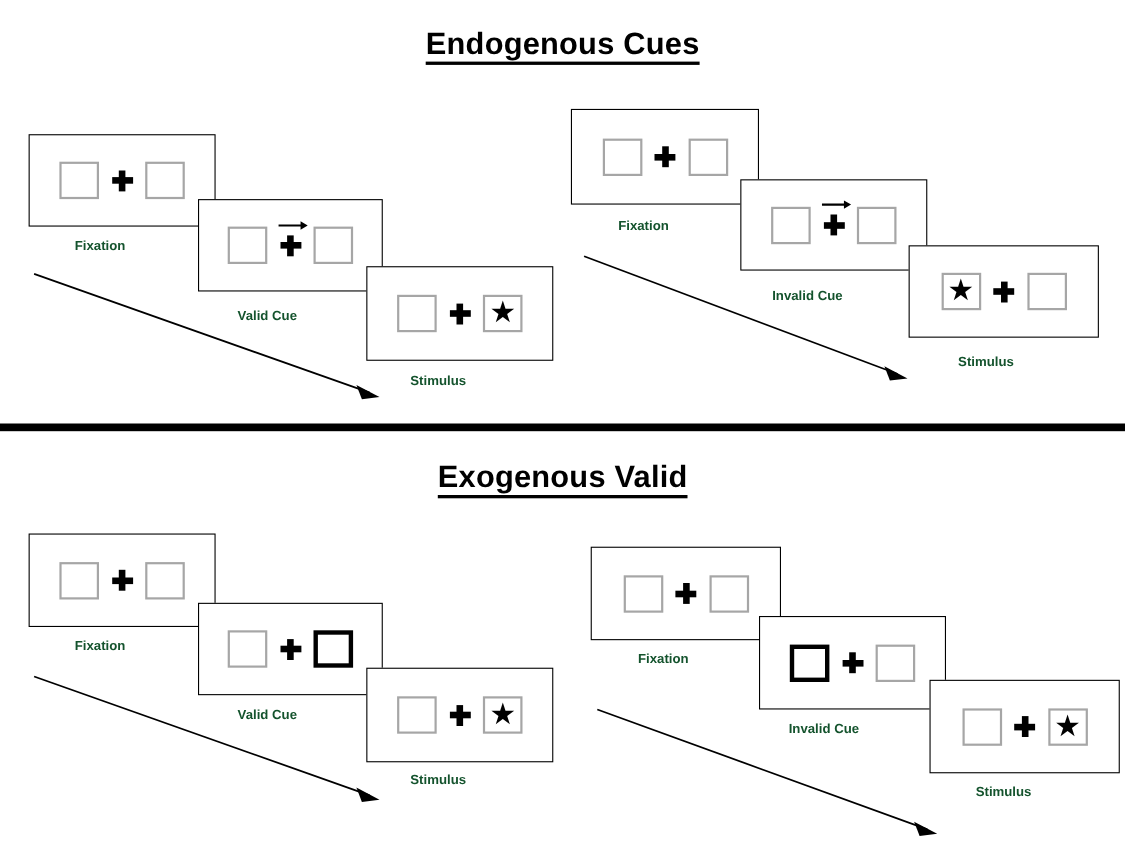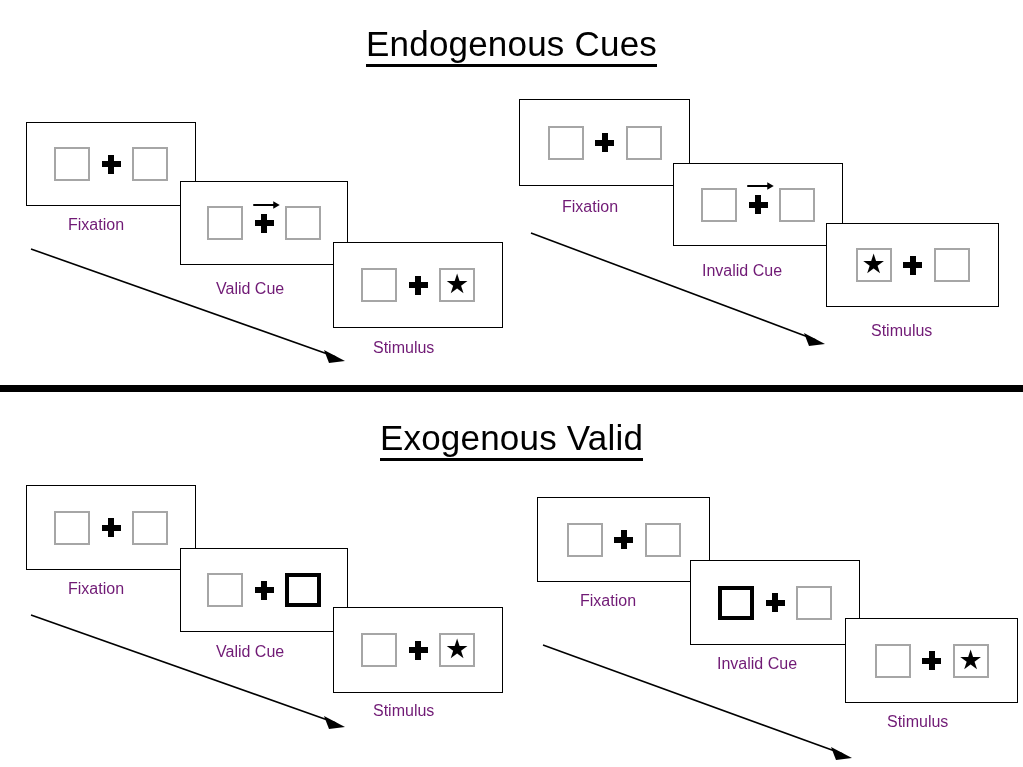--- a/index.html
+++ b/index.html
@@ -15,22 +15,22 @@
     font-family: "Liberation Sans", sans-serif;
     color: #000000;
   }
 
   
   .section-title {
     position: absolute;
     width: 100%;
     left: 0;
     text-align: center;
-    font-size: 35px;
-    font-weight: normal;
+    font-size: 28px;
+    font-weight: bold;
     letter-spacing: 0.2px;
     color: #000;
   }
   .section-title span.t {
     border-bottom: 3px solid #000;
     padding-bottom: 1px;
   }
 
   
   .divider {
@@ -107,24 +107,24 @@
     top: -15px;
     left: 50%;
     transform: translateX(-42%);
     width: 28px;
     height: 12px;
   }
 
   
   .caption {
     position: absolute;
-    font-size: 16px;
-    font-weight: normal;
+    font-size: 12px;
+    font-weight: bold;
     white-space: nowrap;
-    color: #701a75;
+    color: #14532d;
   }
 
   
   .time-arrow {
     position: absolute;
     pointer-events: none;
   }
 </style>
 </head>
 <body>

